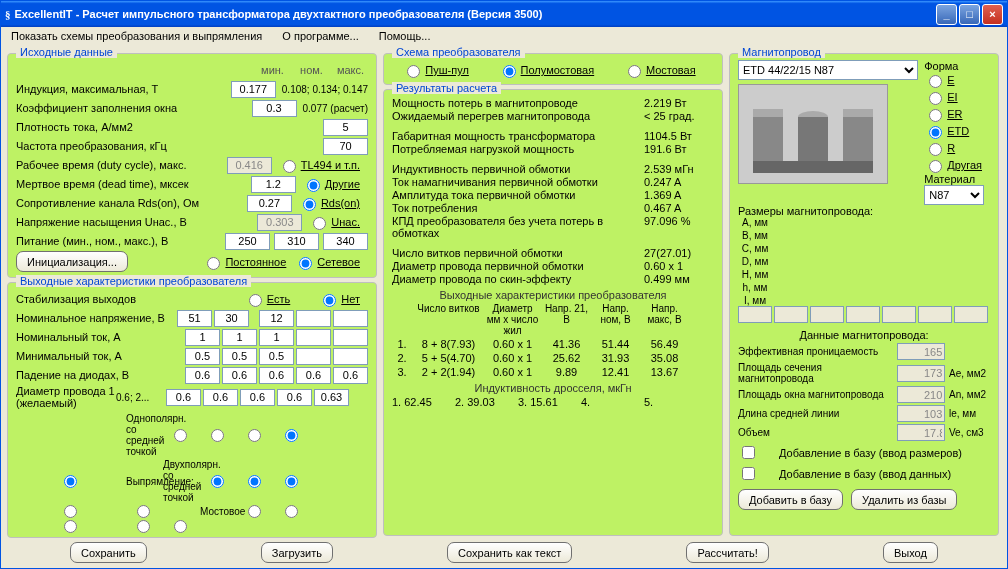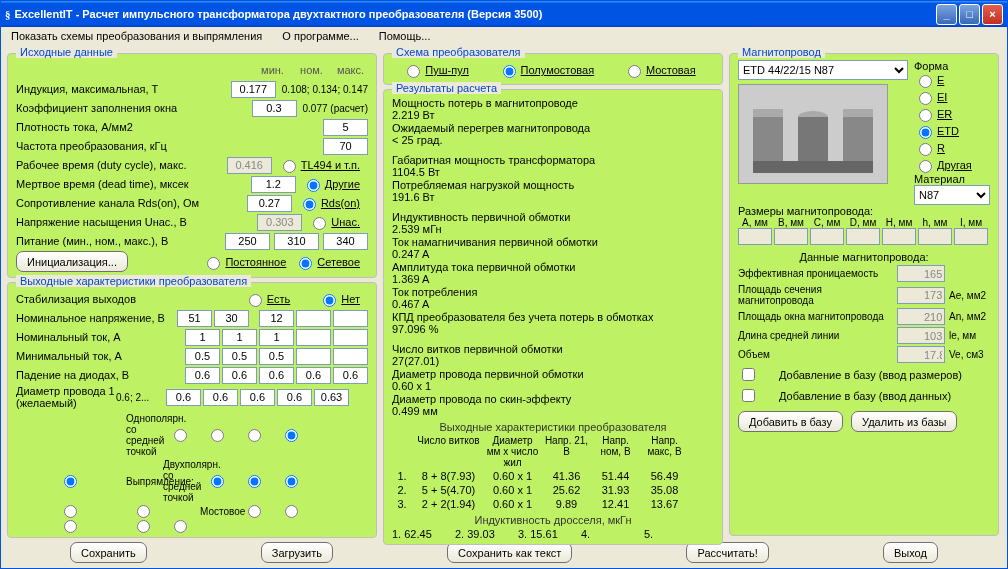--- a/index.html
+++ b/index.html
@@ -23,32 +23,32 @@
 .lbl { flex: 1; }
 input[type=text] { border: 1px solid #7f9db9; padding: 1px 2px; text-align: center; height: 17px; background: white; }
 input[type=text]:disabled { background: #ece9d8; color: #888; }
 .inp-xs { width: 45px; }
 .inp-sm { width: 35px; }
 .radio-wrap { display: flex; align-items: center; gap: 2px; margin-right: 8px; text-decoration: underline; }
 button { background: linear-gradient(to bottom, #fff, #ece9d8); border: 1px solid #707070; border-radius: 7px; padding: 2px 10px; cursor: pointer; min-height: 21px; }
 select { border: 1px solid #7f9db9; background: white; height: 20px; }
 .hdr3 { display: flex; gap: 4px; margin-left: 4px; }
 .hdr3 span { width: 35px; text-align: center; color: #555; }
-.result-row { display: flex; margin: 1px 0; flex-direction: column; }
+.result-row { display: flex; margin: 1px 0; }
 .result-lbl { flex: 1; }
 .result-val { width: 70px; text-align: left; }
 .outtbl { display: grid; grid-template-columns: 20px 65px 55px 45px 45px 45px; gap: 2px 4px; }
 .outtbl div { text-align: center; }
 .outtbl .h { font-size: 10px; }
 .inductor-row { display: flex; gap: 8px; }
 .inductor-row span { min-width: 55px; }
 .form-radios { display: flex; flex-direction: column; gap: 1px; }
 .core-img { width: 150px; height: 100px; background: #ccc; display: flex; align-items: center; justify-content: center; border: 1px solid #999; margin: 4px 0; }
 .core-img svg { width: 140px; height: 90px; }
-.dims-hdr { display: flex; gap: 2px; }
+.dims-hdr { display: flex; gap: 2px; flex-direction: column; }
 .dims-hdr span, .dims-row input { width: 34px; text-align: center; font-size: 10px; }
 .dims-row { display: flex; gap: 2px; }
 .data-row { display: flex; align-items: center; margin: 2px 0; }
 .data-row .dlbl { flex: 1; font-size: 10px; }
 .data-row input { width: 48px; padding-left: 26px; }
 .data-row .unit { width: 45px; font-size: 10px; padding-left: 4px; }
 .bottom-btns { display: flex; gap: 16px; padding: 0 20px; justify-content: space-around; }
 .radio-grid { display: grid; grid-template-columns: 108px repeat(5, 35px); align-items: center; gap: 2px; }
 .radio-grid .rlbl { font-size: 10px; }
 .radio-grid input { margin: 0 auto; }
@@ -386,21 +386,21 @@
               <label class="radio-wrap">
                   <input type="radio" name="form" style="">
                   <span>R</span>
                 </label>
               <label class="radio-wrap">
                   <input type="radio" name="form" style="">
                   <span>Другая</span>
                 </label>
             </div>
             <div style="margin-top:0">Материал</div>
-            <select style="width:76px"><option>N87</option></select>
+            <select style="width:60px"><option>N87</option></select>
           </div>
         </div>
         <div>Размеры магнитопровода:</div>
         <div class="dims-hdr">
             <span>A, мм</span>
             <span>B, мм</span>
             <span>C, мм</span>
             <span>D, мм</span>
             <span>H, мм</span>
             <span>h, мм</span>

